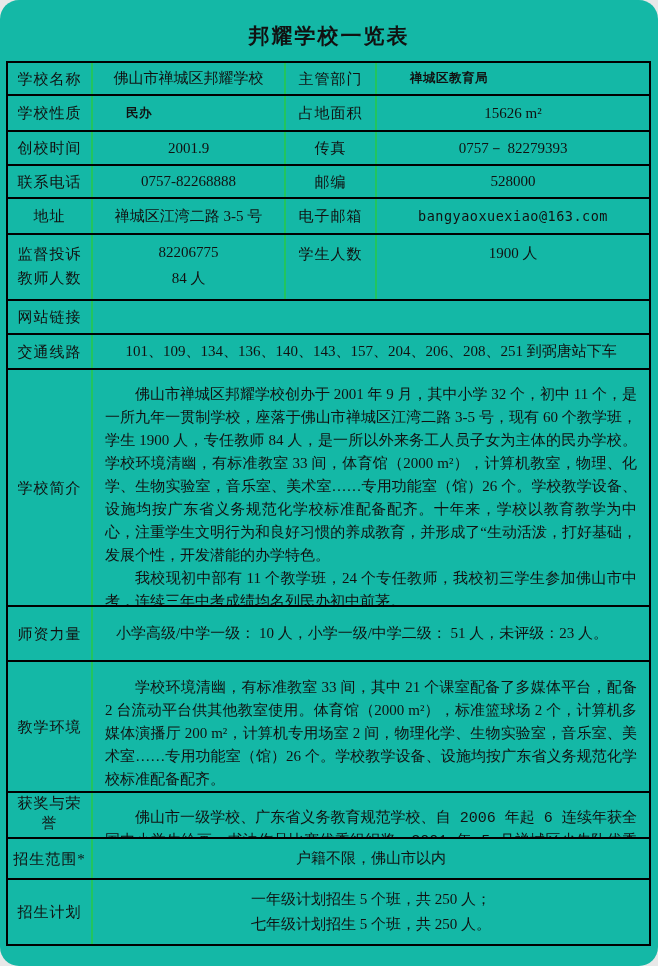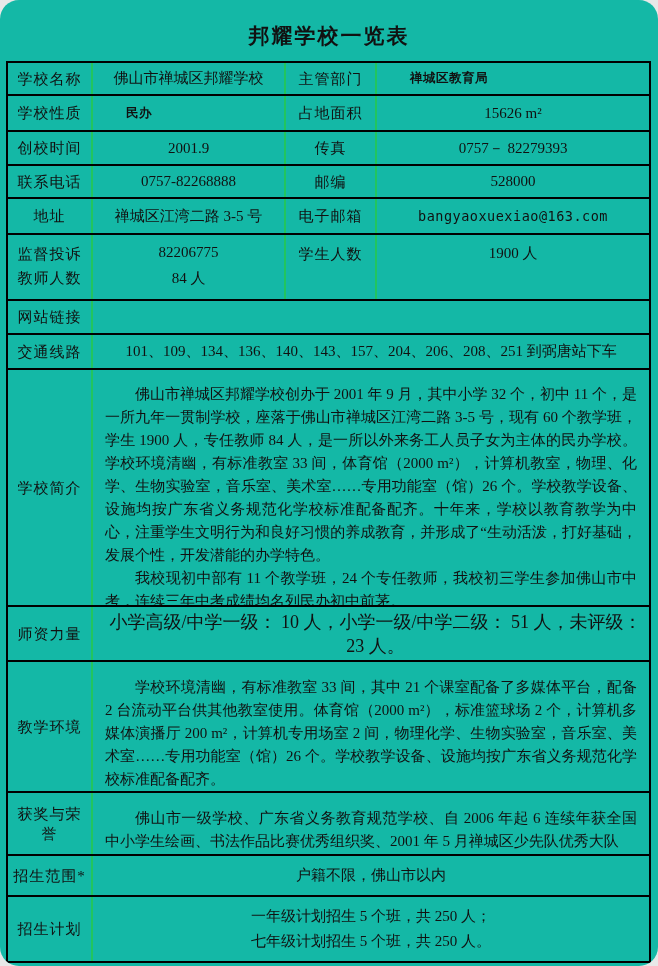--- a/index.html
+++ b/index.html
@@ -71,37 +71,37 @@
     display: block;
     text-align: justify;
     padding: 13px 12px 4px 12px;
     font-size: 15px;
     line-height: 23px;
   }
   .para { text-indent: 2em; }
 
   .pad-tight { padding-top: 14px; }
 
-  .single-left { justify-content: flex-start; text-align: center; padding-left: 13px; font-size: 18px; }
+  .single-left { justify-content: flex-start; text-align: left; padding-left: 23px; font-size: 15px; }
 
   .two-line-center { flex-direction: column; justify-content: center; line-height: 25px; font-size: 15px; }
 
   
   .hr1  { height: 33px; }
   .hr2  { height: 36px; }
   .hr3  { height: 34px; }
   .hr4  { height: 33px; }
   .hr5  { height: 36px; }
   .hr6  { height: 66px; }
   .hr7  { height: 34px; }
   .hr8  { height: 35px; }
   .hr9  { height: 237px; }
   .hr10 { height: 55px; }
   .hr11 { height: 131px; }
-  .hr12 { height: 63px; }
+  .hr12 { height: 46px; font-family: Liberation Mono, monospace; }
   .hr13 { height: 41px; }
   .hr14 { height: 64px; }
 </style>
 </head>
 <body>
 
 <div class="sheet">
 
   <div class="doc-title">邦耀学校一览表</div>
 

